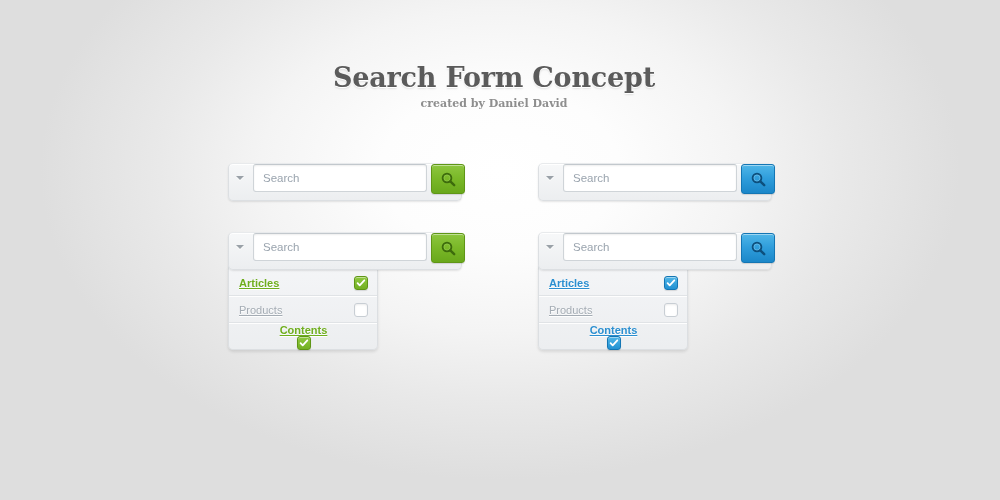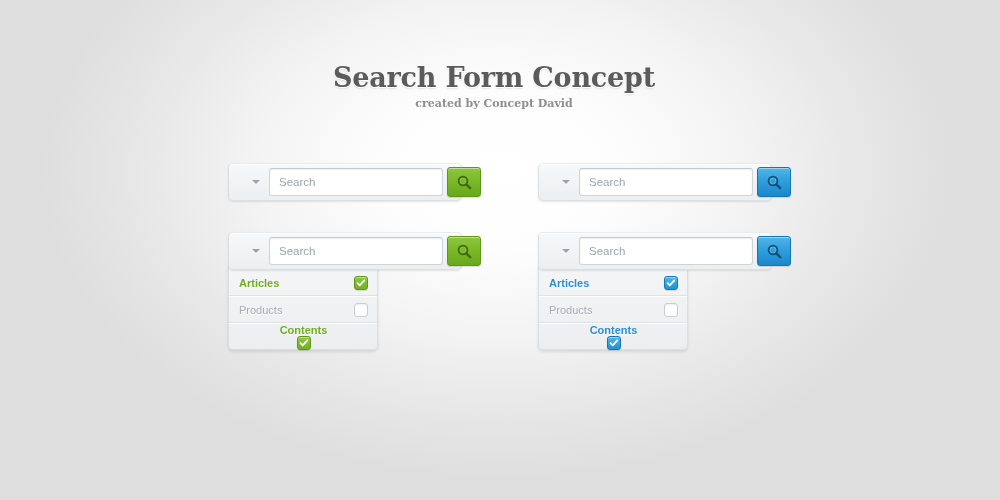--- a/index.html
+++ b/index.html
@@ -65,23 +65,23 @@
   .w-b1 { left: 538px; top: 163px; }
   .w-g2 { left: 228px; top: 232px; }
   .w-b2 { left: 538px; top: 232px; }
 
   
   .bar-frame {
     width: 234px;
     height: 38px;
     box-sizing: border-box;
     border-radius: 5px;
-    padding: 16px;
-    display: flex;
-    align-items: center;
+    padding: 0;
+    display: flex;
+    align-items: flex-start;
     background: linear-gradient(to bottom, #f7f8f9 0%, #eceef0 100%);
     border: 1px solid #dcdfe2;
     border-top-color: #e8eaec;
     box-shadow:
       0 1px 2px rgba(0,0,0,0.10),
       inset 0 1px 0 rgba(255,255,255,0.95);
     position: relative;
     z-index: 3;
   }
 
@@ -173,20 +173,21 @@
     border-bottom: 1px solid #e0e3e6;
   }
   .opt-row:first-child { border-top: none; }
   .opt-row:last-child { border-bottom: none; flex-direction: column; }
 
   .opt-label {
     font-size: 11px;
     font-family: "Liberation Sans", sans-serif;
     text-shadow: 0 1px 0 rgba(255,255,255,0.95);
     white-space: nowrap;
+    text-decoration: underline;
   }
   .opt-label.on-green { color: #6fae1e; font-weight: bold; }
   .opt-label.on-blue  { color: #2b8fd0; font-weight: bold; }
   .opt-label.off      { color: #a4acb4; font-weight: normal; }
 
   
   .cb {
     width: 14px;
     height: 14px;
     border-radius: 3px;
@@ -213,21 +214,21 @@
   }
   .cb svg { display: block; }
 </style>
 </head>
 <body>
 
 <div id="stage"></div>
 
 <div class="header">
   <h1 class="title">Search Form Concept</h1>
-  <p class="subtitle">created by Concept David</p>
+  <p class="subtitle">created by Daniel David</p>
 </div>
 
 <div class="widget w-g1">
   <div class="bar-frame">
     <div class="caret-btn">
       <span class="caret"></span>
     </div>
     <input class="search-input" type="text" placeholder="Search" style="">
     <div class="go-btn go-green">
       <svg width="17" height="17" viewBox="0 0 17 17">

